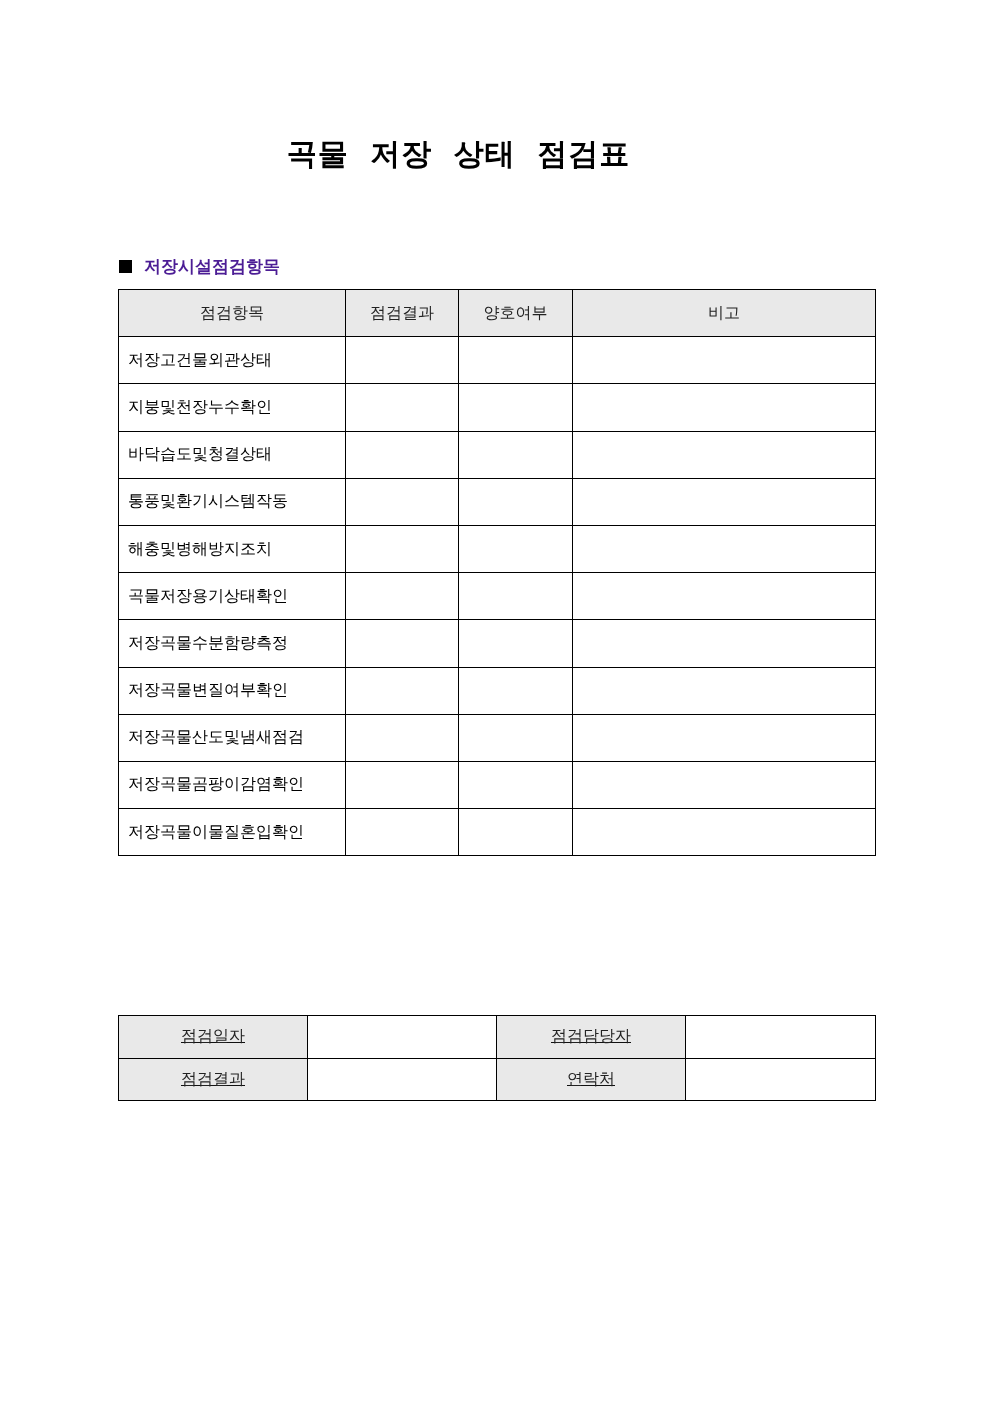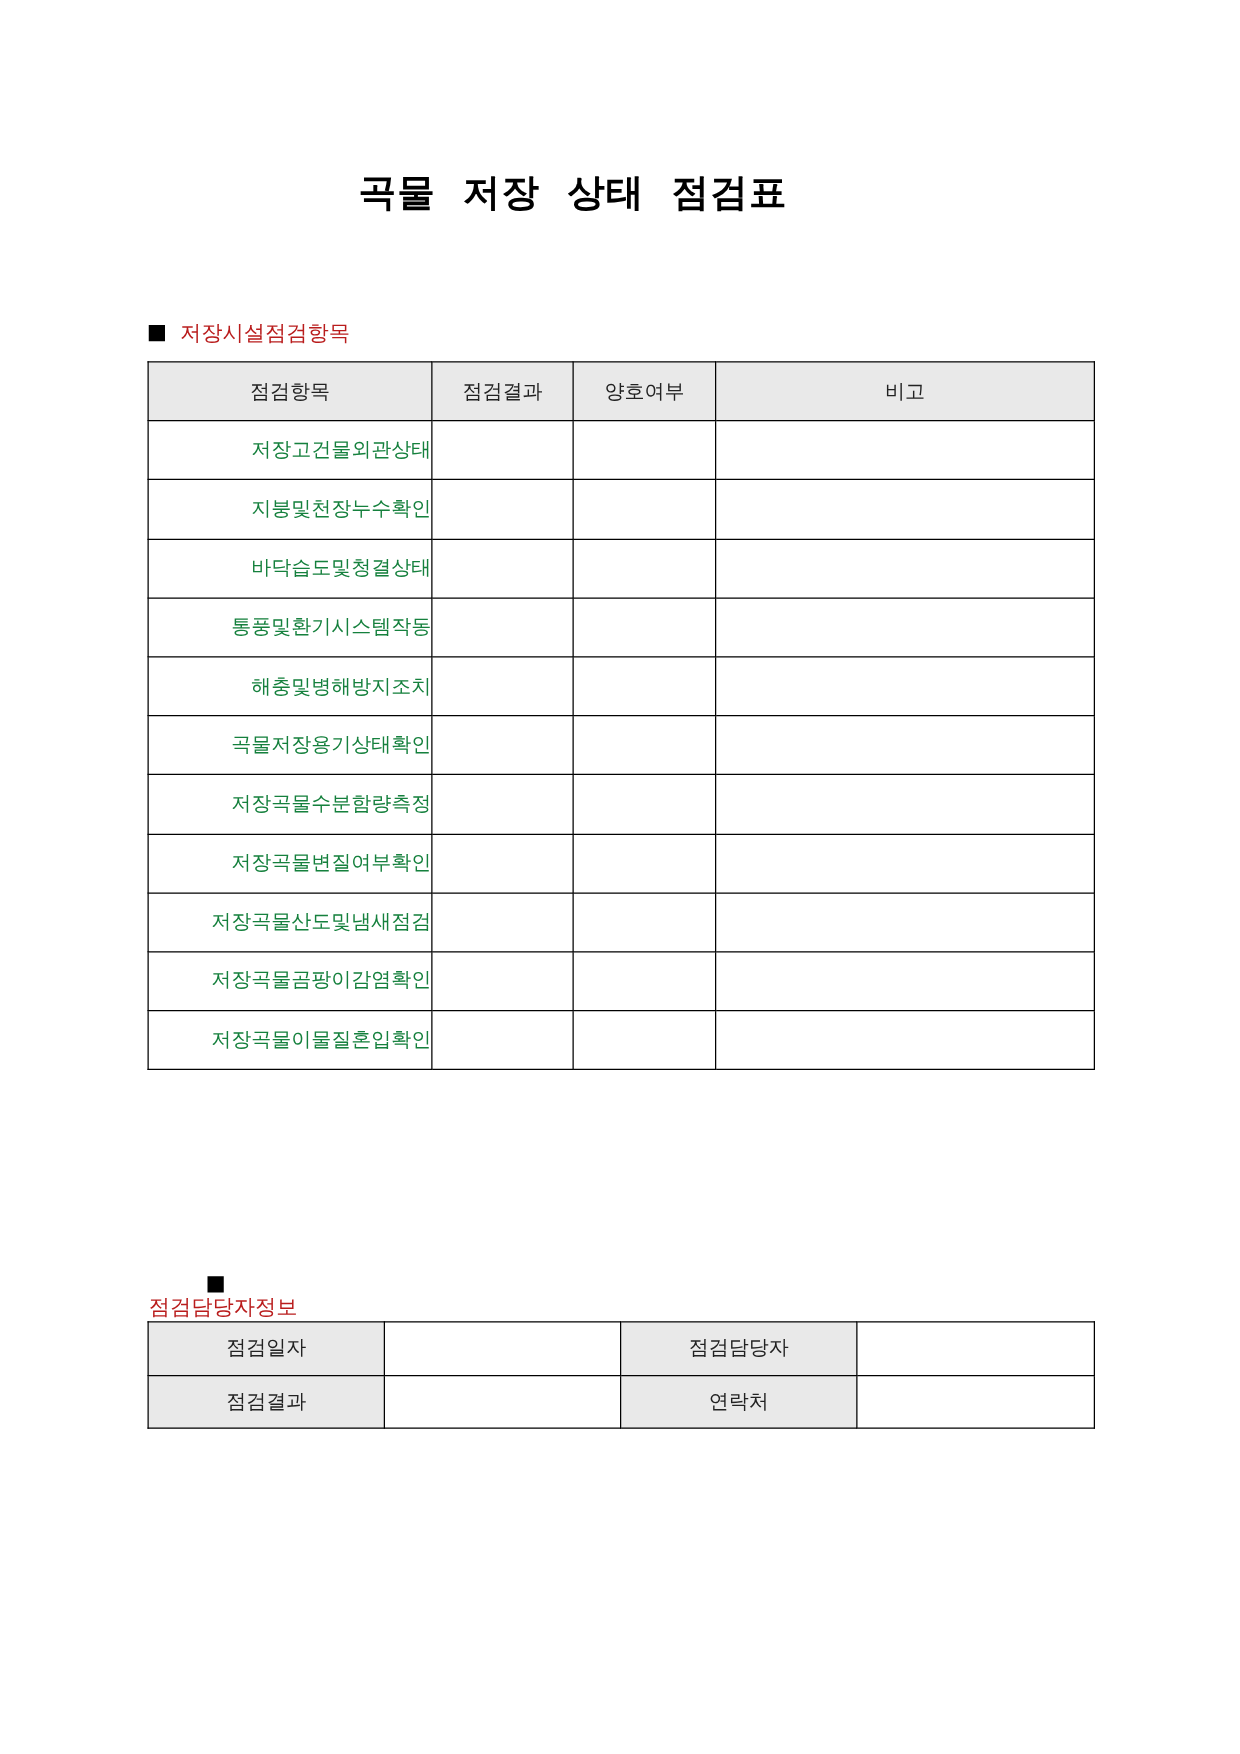--- a/index.html
+++ b/index.html
@@ -8,38 +8,38 @@
       font-family: "DejaVu Sans", "Liberation Sans", sans-serif;
       color: #111;
     }
     .title {
       position: absolute; top: 134px; left: 0; width: 917px;
       text-align: center; font-size: 30px; font-weight: bold;
       word-spacing: 10px; letter-spacing: 1px; color: #000;
     }
     .section-head {
       position: absolute; left: 119px;
-      font-size: 17px; font-weight: normal; color: #b91c1c;
+      font-size: 17px; font-weight: bold; color: #4c1d95;
       display: flex; align-items: center;
     }
     .section-head .sq {
       display: inline-block; width: 13px; height: 13px; background: #000; margin-right: 12px;
     }
     table {
       position: absolute; left: 118px; border-collapse: collapse;
       table-layout: fixed; font-size: 16px;
     }
     td, th {
       border: 1.3px solid #000; padding: 0; font-weight: normal;
     }
     th { background: #e9e9e9; text-align: center; color: #222; }
     .t1 { top: 289px; width: 757px; }
     .t1 tr { height: 47.2px; }
-    .t1 td.item { padding-left: 9px; text-align: right; color: #15803d; }
-    .t2 { top: 1057px; width: 757px; }
+    .t1 td.item { padding-left: 9px; text-align: left; color: #000000; }
+    .t2 { top: 1015px; width: 757px; text-decoration: underline; }
     .t2 tr { height: 42.5px; }
     .t2 td { background: #fff; }
   </style>
 </head>
 <body>
 
 <div class="title">곡물 저장 상태 점검표</div>
 
 <div class="section-head" style="top:255px;">
   <span class="sq"></span>

